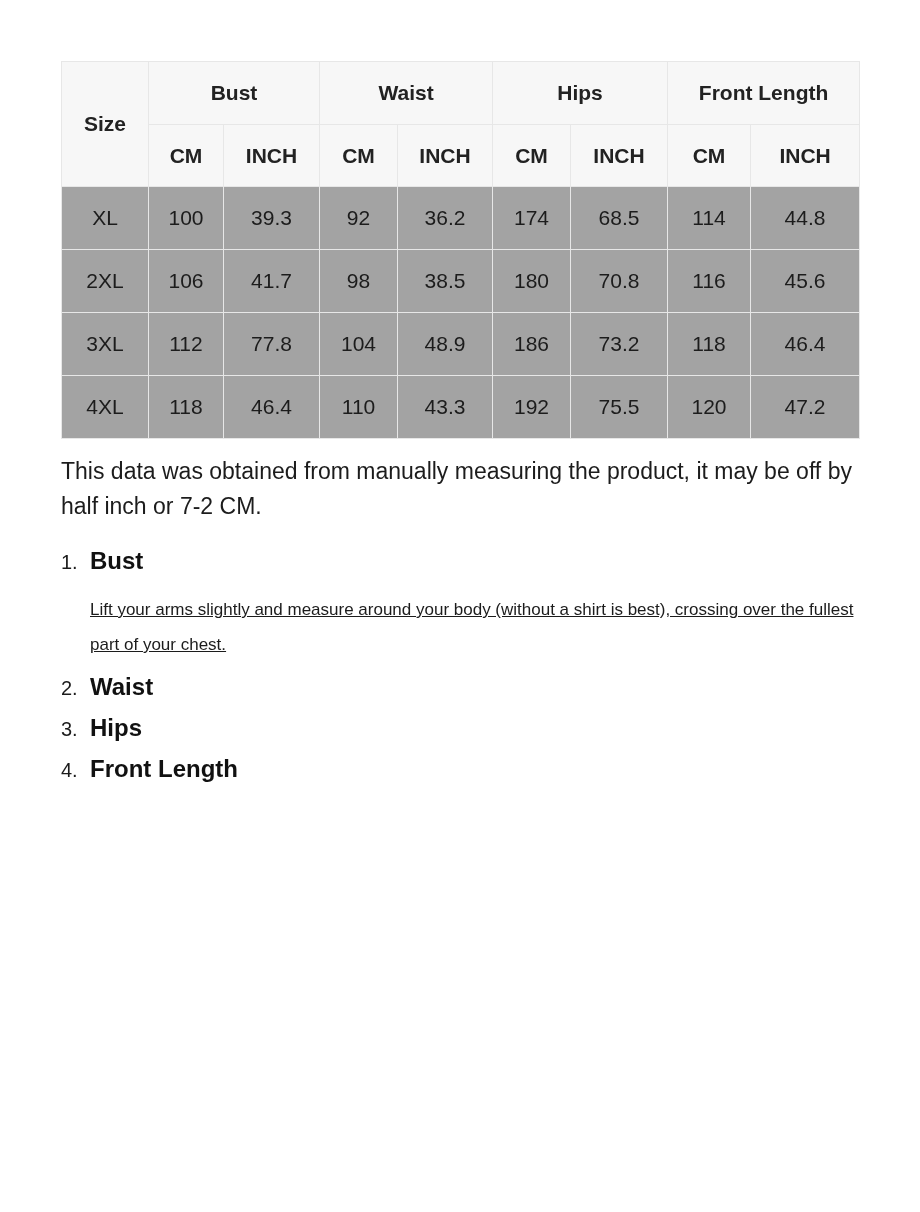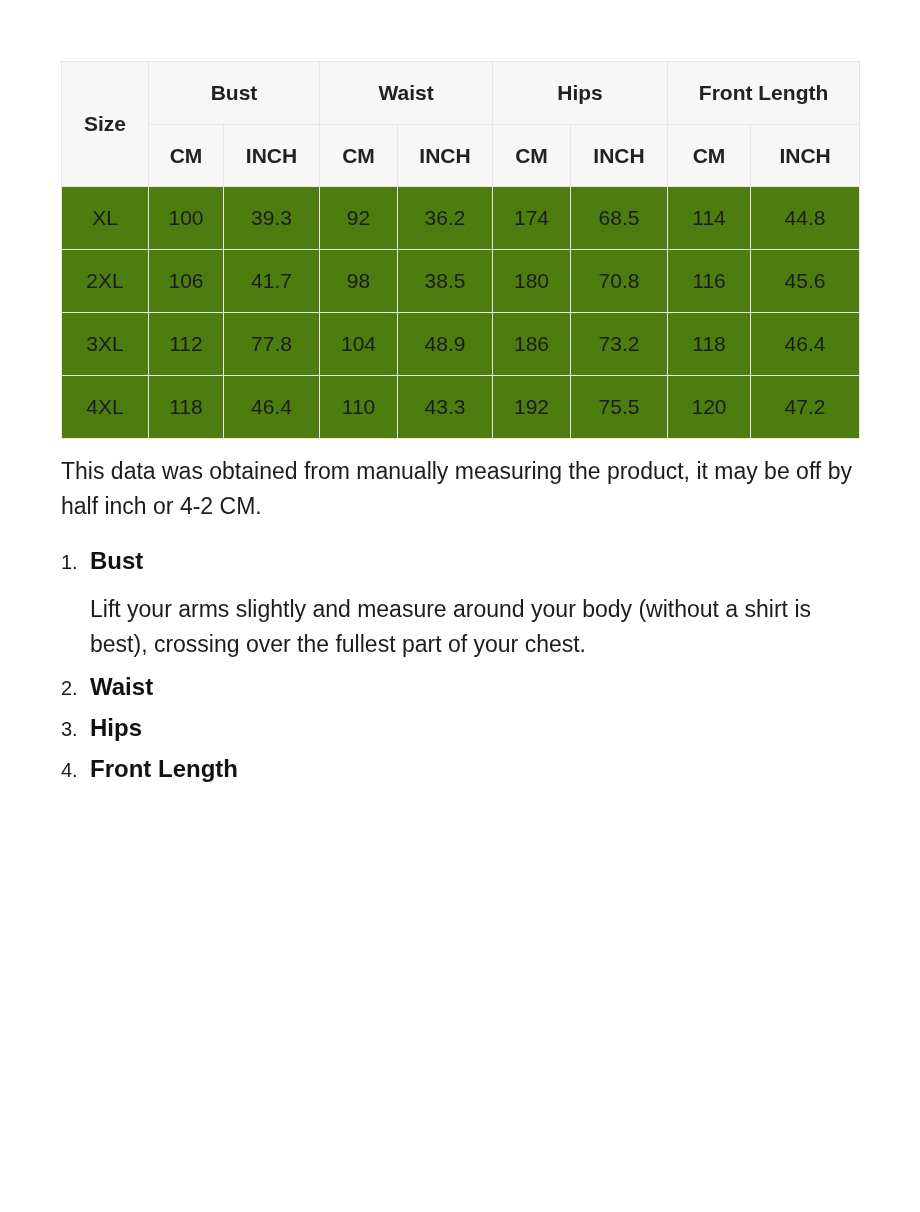--- a/index.html
+++ b/index.html
@@ -32,21 +32,21 @@
     font-size: 21px;
     padding: 0;
   }
   table.size-chart thead th {
     background: #f7f7f7;
     font-weight: bold;
     color: #222222;
   }
   table.size-chart thead tr.group-row th { height: 62px; }
   table.size-chart thead tr.unit-row th  { height: 61px; }
-  table.size-chart tbody td { height: 62px; background: #4d7c0f; }
+  table.size-chart tbody td { height: 62px; background: #a3a3a3; }
   table.size-chart tbody td.size-cell { font-size: 21px; }
 
   
   .htm-title {
     margin: 45px 0 0 0;
     font-size: 31px;
     line-height: 36px;
     font-weight: bold;
     color: #111111;
   }
@@ -74,24 +74,25 @@
     font-size: 20px;
     color: #1c1c1c;
   }
   .step-term {
     font-size: 24px;
     font-weight: bold;
     color: #111111;
   }
   .step-desc {
     margin: 15px 0 0 29px;
-    font-size: 23px;
+    font-size: 17px;
     line-height: 35px;
     color: #1c1c1c;
     width: 769px;
+    text-decoration: underline;
   }
 </style>
 </head>
 <body>
 
 <div class="page">
 
   <table class="size-chart">
     <colgroup>
       <col style="width:87px">
@@ -165,21 +166,21 @@
         <td>43.3</td>
         <td>192</td>
         <td>75.5</td>
         <td>120</td>
         <td>47.2</td>
       </tr>
     </tbody>
   </table>
 
 
-  <p class="htm-intro">This data was obtained from manually measuring the product, it may be off by half inch or 4-2 CM.</p>
+  <p class="htm-intro">This data was obtained from manually measuring the product, it may be off by half inch or 7-2 CM.</p>
 
   <div class="steps">
 
     <div class="step">
       <div class="step-head">
         <span class="step-num">1.</span>
         <span class="step-term">Bust</span>
       </div>
       <p class="step-desc">Lift your arms slightly and measure around your body (without a shirt is best), crossing over the fullest part of your chest.</p>
     </div>

